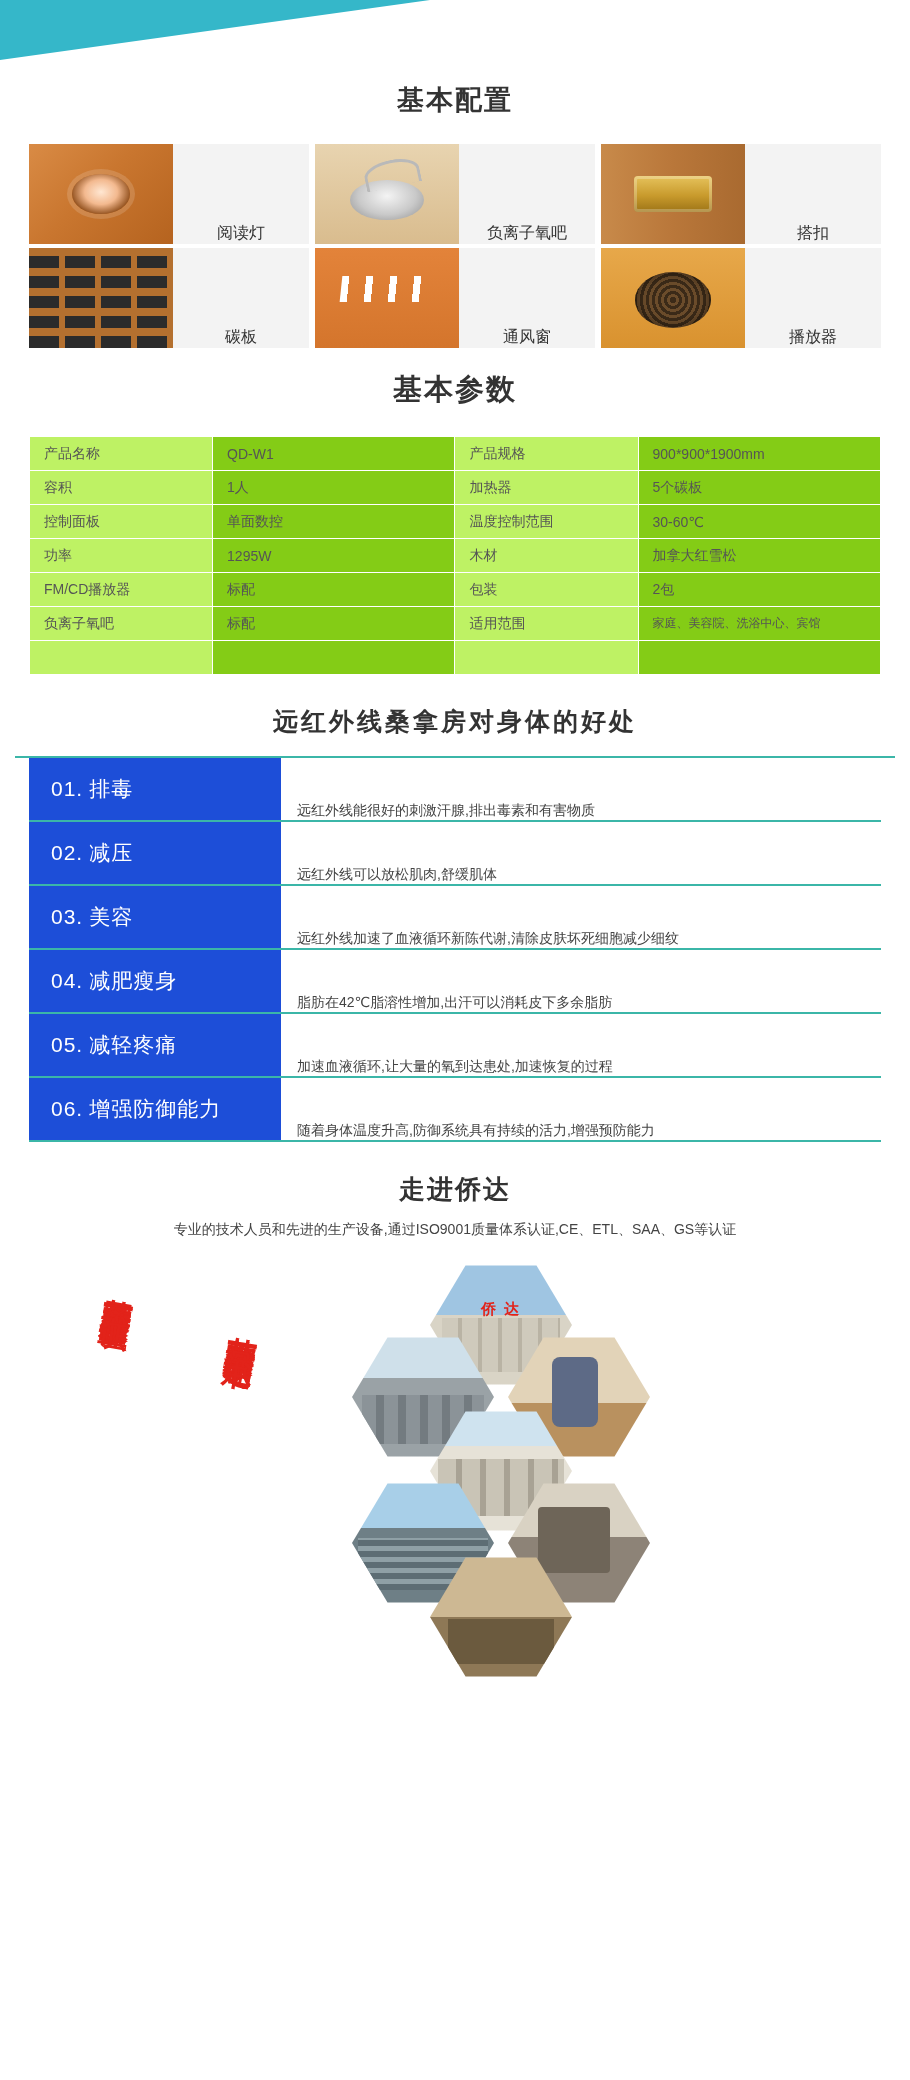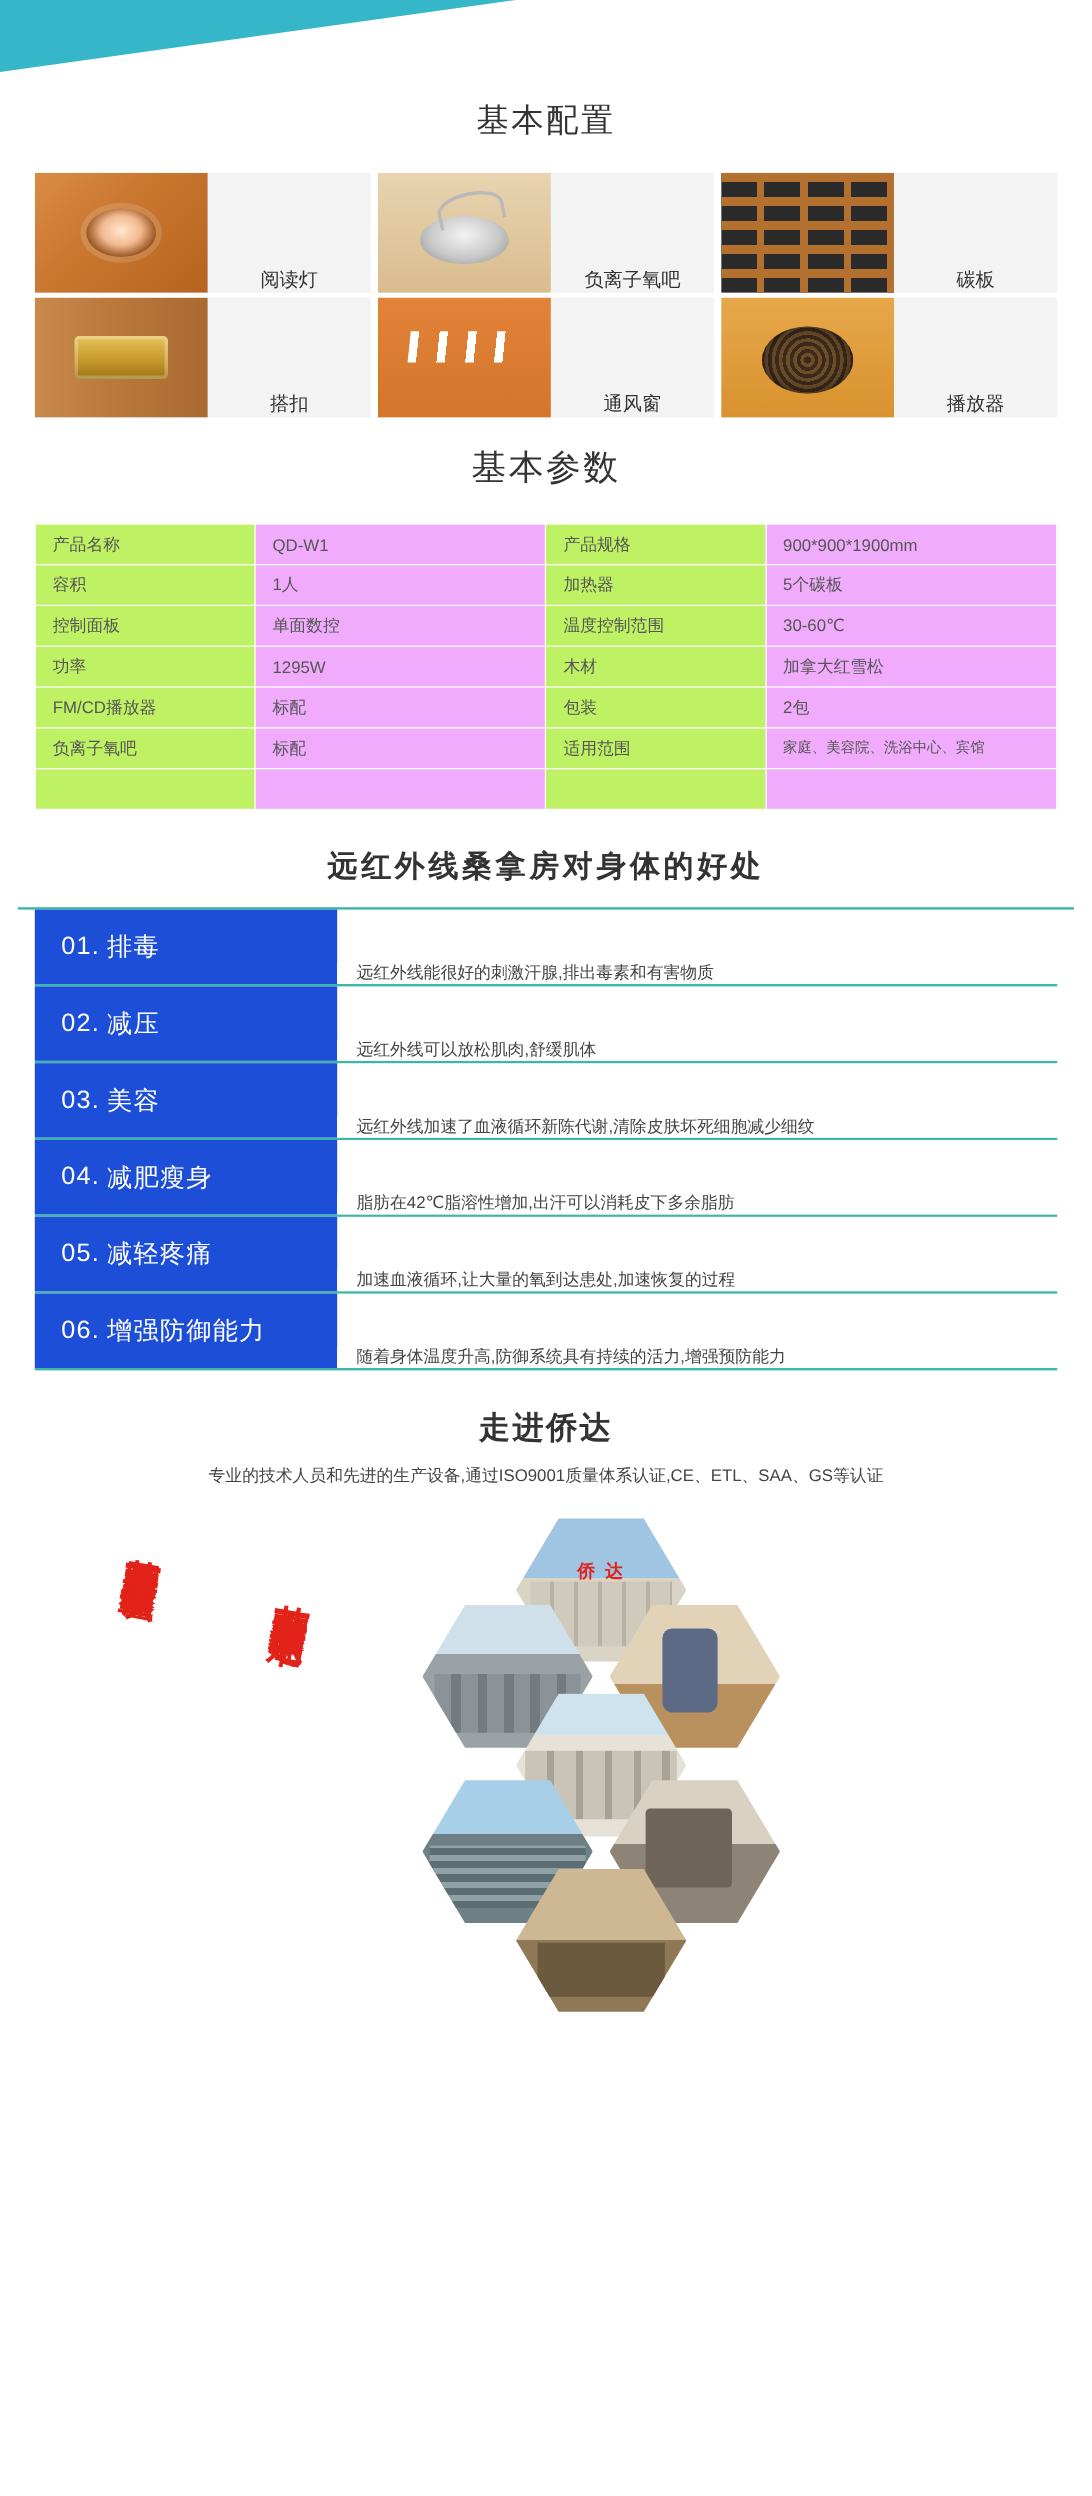--- a/index.html
+++ b/index.html
@@ -27,21 +27,21 @@
     top: 0; left: 0;
     width: 430px; height: 60px;
     background: #35b7c9;
     clip-path: polygon(0 0, 100% 0, 0 100%);
   }
 
   
   .section-title {
     text-align: center;
     font-size: 27px;
-    font-weight: normal;
+    font-weight: bold;
     color: #333;
     letter-spacing: 2px;
     margin: 22px 0 26px;
   }
   .section-title.big { font-size: 29px; }
 
   
   .config-grid {
     width: 880px;
     margin: 0 auto;
@@ -161,21 +161,21 @@
     padding: 4px 14px;
     border: 1px solid #ffffff;
     vertical-align: middle;
   }
   table.spec td.k {
     background: #bef264;
     width: 148px;
     color: #555;
   }
   table.spec td.v {
-    background: #f0abfc;
+    background: #84cc16;
     width: 196px;
     color: #555;
   }
   table.spec td.v.small { font-size: 12px; }
 
   
   .benefits-title {
     text-align: center;
     font-size: 25px;
     font-weight: bold;
@@ -300,26 +300,26 @@
 <div class="config-grid">
   <div class="config-cell">
     <div class="config-thumb th-reading"></div>
     <div class="config-label">阅读灯</div>
   </div>
   <div class="config-cell">
     <div class="config-thumb th-ion"></div>
     <div class="config-label">负离子氧吧</div>
   </div>
   <div class="config-cell">
+    <div class="config-thumb th-latch"></div>
+    <div class="config-label">搭扣</div>
+  </div>
+  <div class="config-cell">
     <div class="config-thumb th-carbon"></div>
     <div class="config-label">碳板</div>
-  </div>
-  <div class="config-cell">
-    <div class="config-thumb th-latch"></div>
-    <div class="config-label">搭扣</div>
   </div>
   <div class="config-cell">
     <div class="config-thumb th-vent"></div>
     <div class="config-label">通风窗</div>
   </div>
   <div class="config-cell">
     <div class="config-thumb th-player"></div>
     <div class="config-label">播放器</div>
   </div>
 </div>

